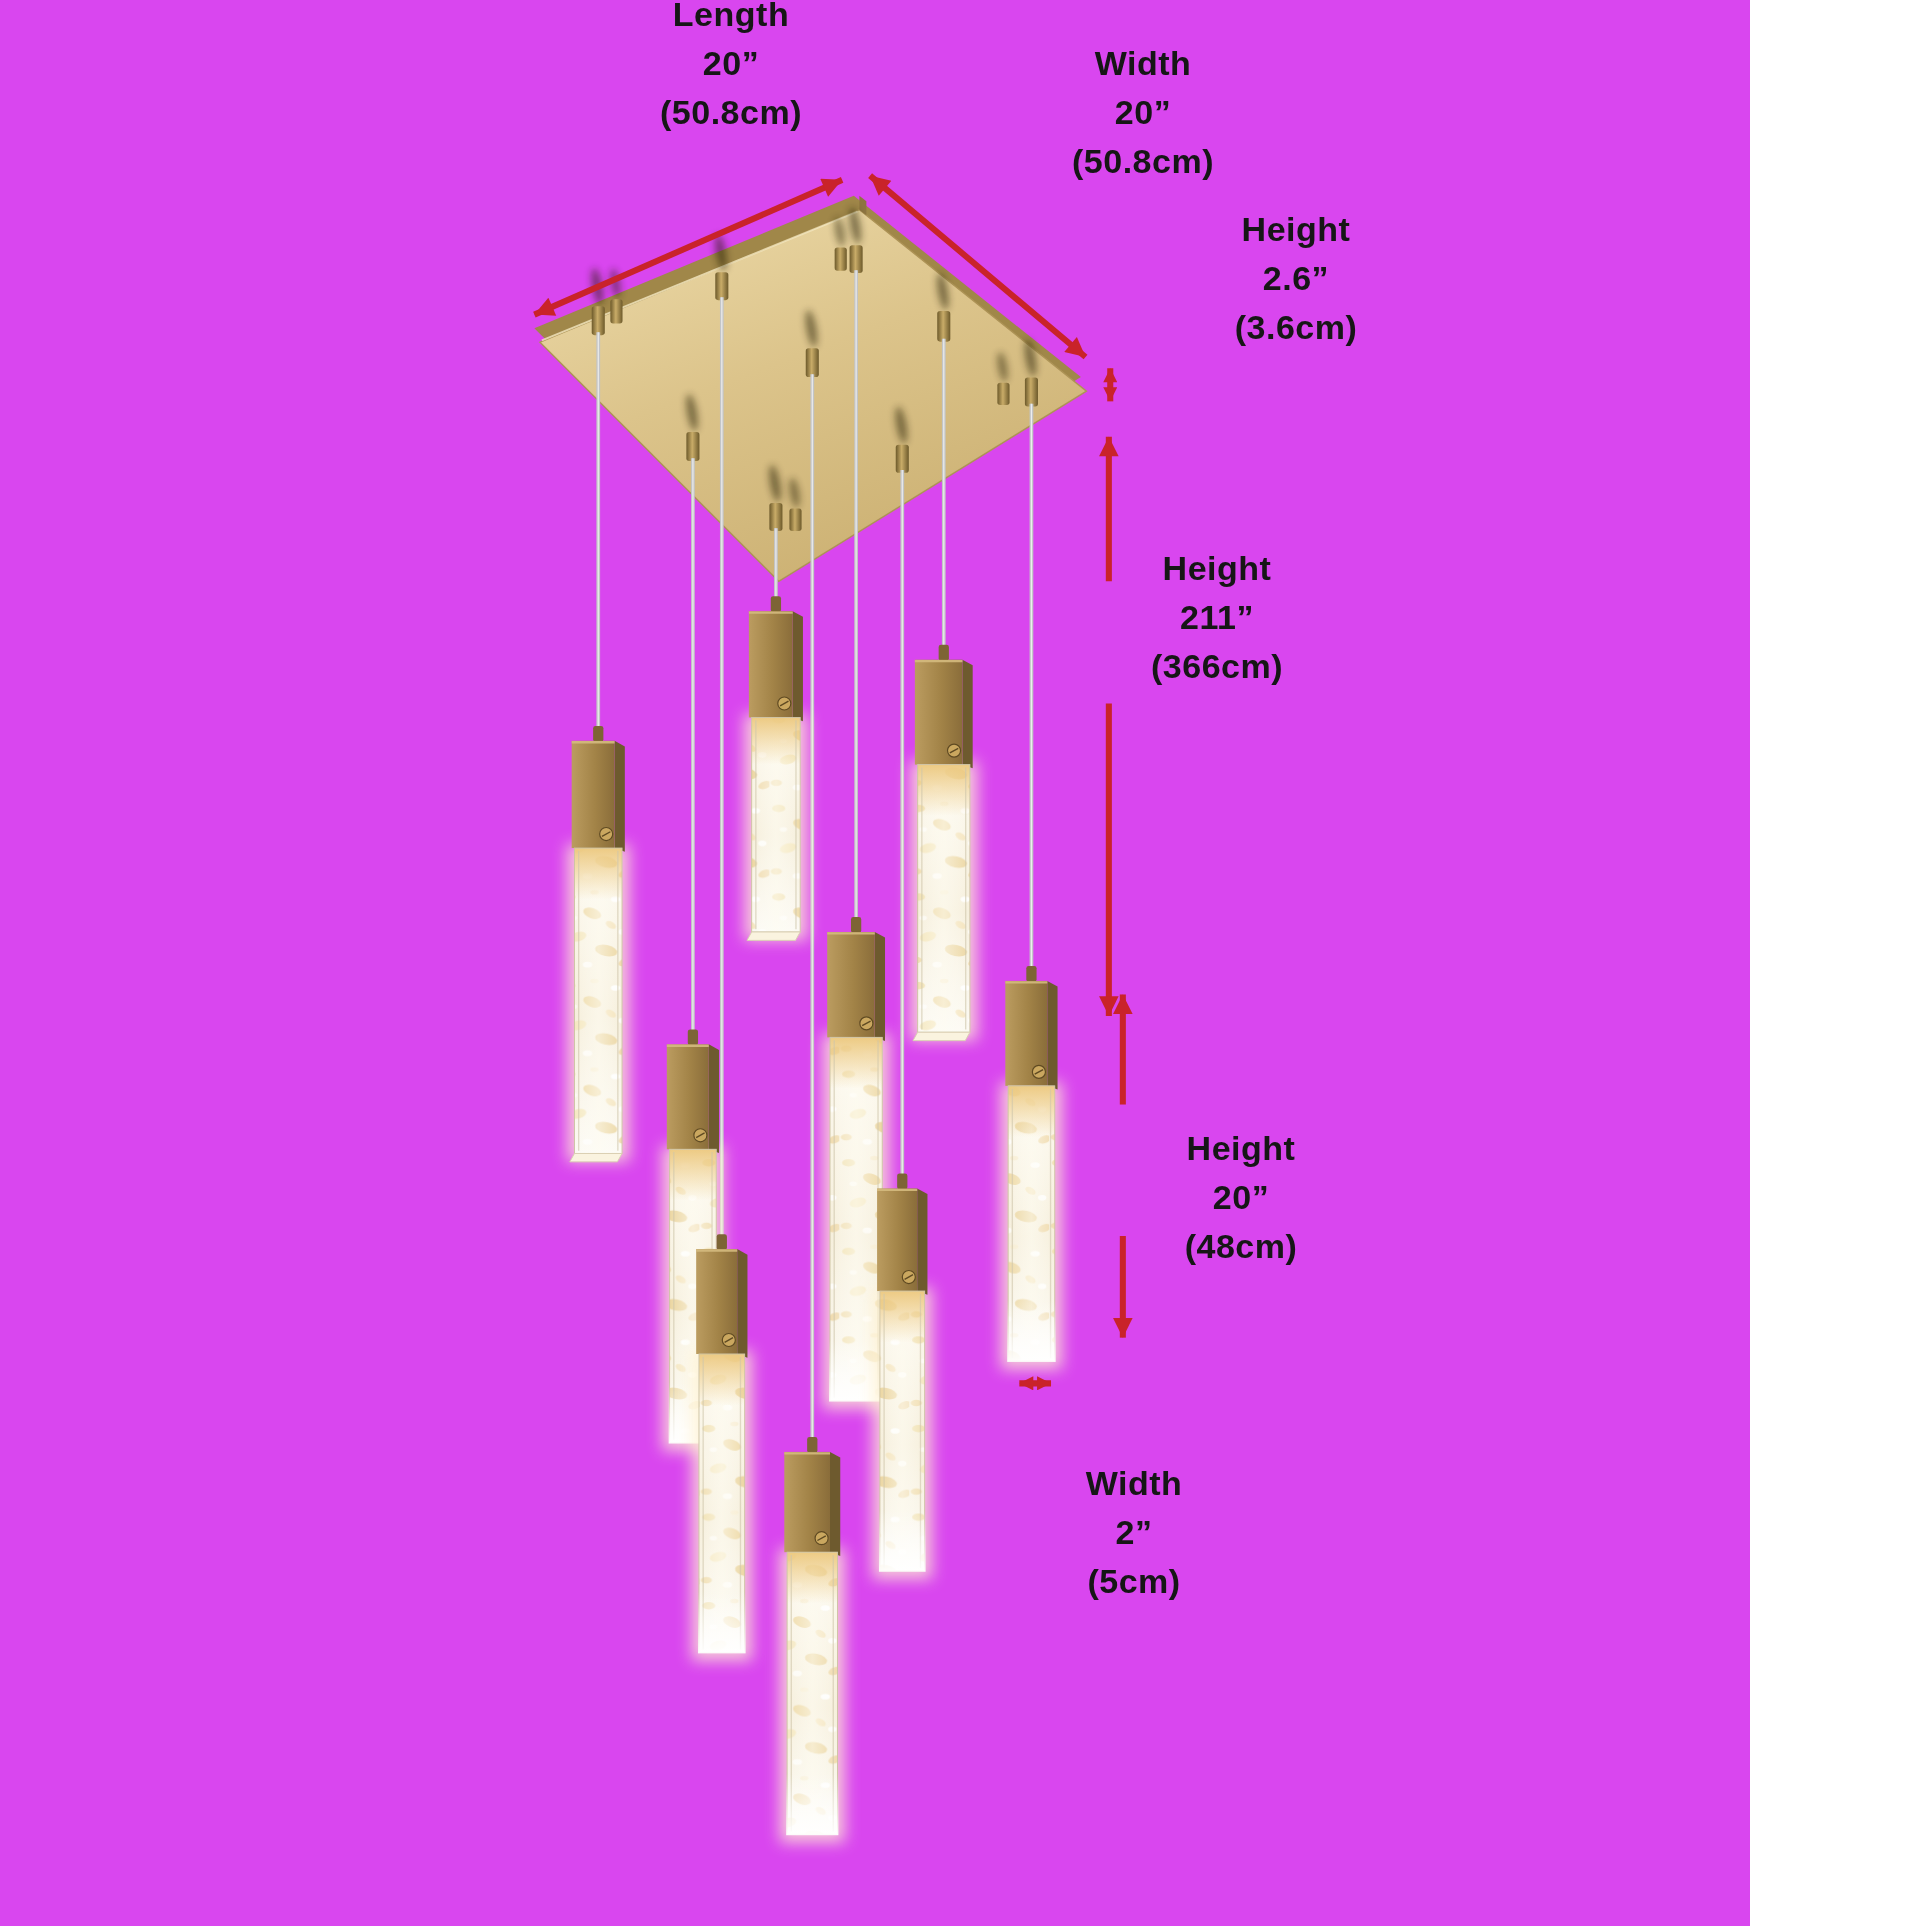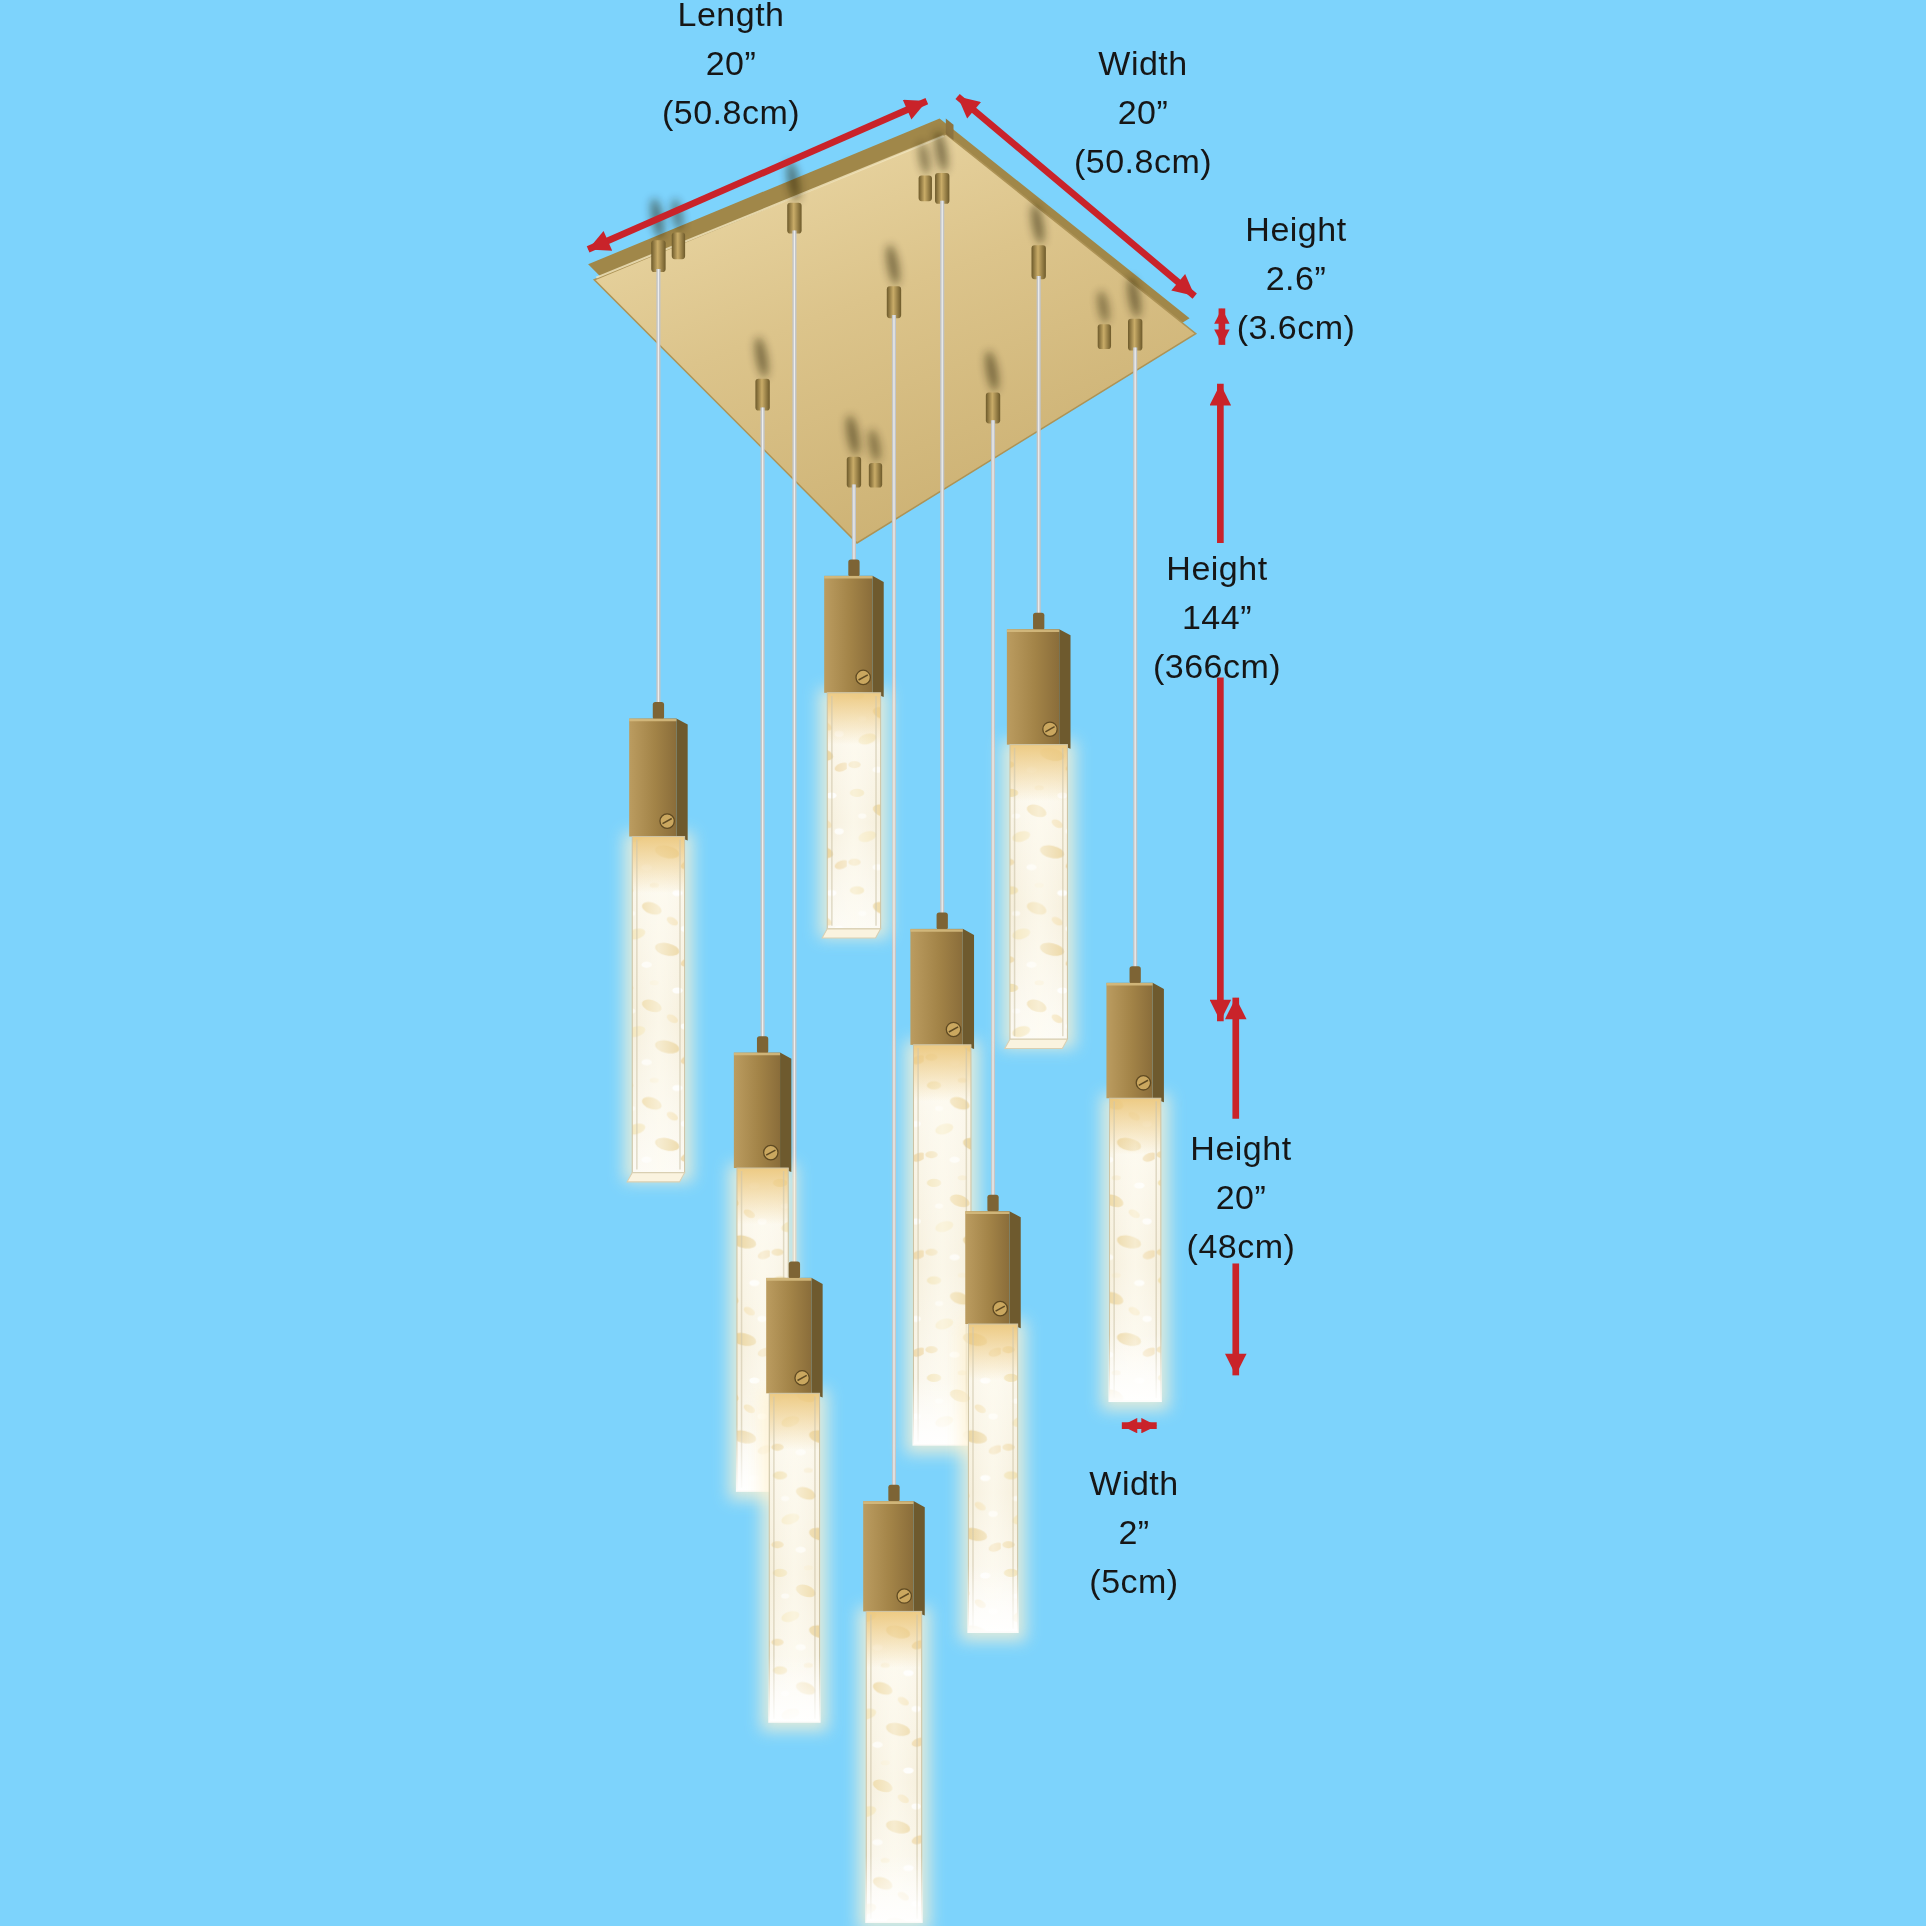--- a/index.html
+++ b/index.html
@@ -1,21 +1,22 @@
 <!DOCTYPE html>
 <html style="font-size:8.2px"><head>
 <meta charset="utf-8">
 <style>
   html,body{margin:0;padding:0;background:#ffffff;}
   .canvas{
     position:relative;
-    width:1926px;height:1926px;
-    background:#7dd3fc;
+    width:1750px;height:1926px;
+    background:#d946ef;
     overflow:hidden;
     font-family:"Liberation Sans", sans-serif;
+    font-weight:bold;
   }
   .scene{position:absolute;left:0;top:0;width:100%;height:100%;}
   .dim-label{
     position:absolute;
     transform:translateX(-50%);
     text-align:center;
     color:#161616;
     font-size:34px;
     line-height:49px;
     white-space:nowrap;
@@ -328,21 +329,21 @@
   </div>
 
   <div class="dim-label" style="left:1296px;top:205px;">
     <div>Height</div>
     <div>2.6”</div>
     <div>(3.6cm)</div>
   </div>
 
   <div class="dim-label" style="left:1217px;top:544px;">
     <div>Height</div>
-    <div>144”</div>
+    <div>211”</div>
     <div>(366cm)</div>
   </div>
 
   <div class="dim-label" style="left:1241px;top:1124px;">
     <div>Height</div>
     <div>20”</div>
     <div>(48cm)</div>
   </div>
 
   <div class="dim-label" style="left:1134px;top:1459px;">

